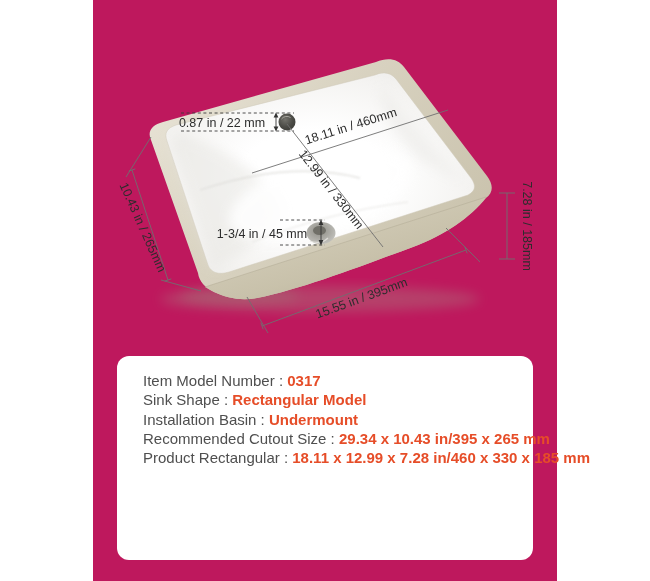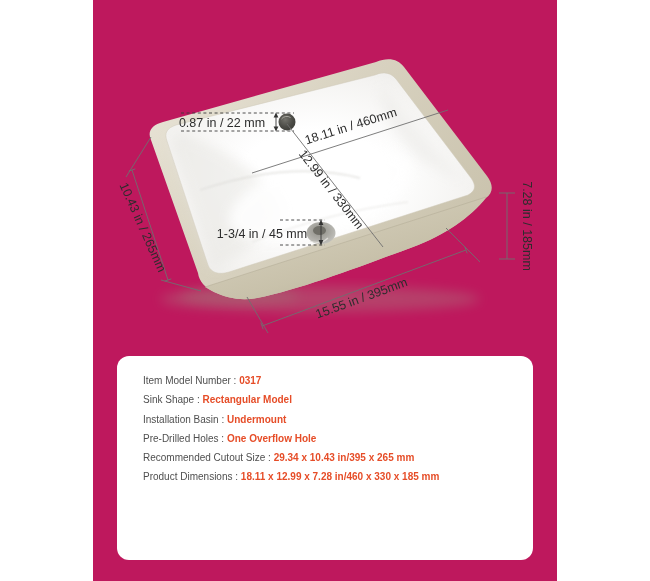--- a/index.html
+++ b/index.html
@@ -11,21 +11,21 @@
     position:absolute;left:93px;top:0;width:464px;height:581px;
     background:#be185d;
   }
   .illustration{position:absolute;left:0;top:0;display:block;}
   .spec-card{
     position:absolute;left:24px;top:356px;width:416px;height:204px;
     background:#ffffff;border-radius:12px;box-sizing:border-box;
     padding:15px 10px 0 26px;
   }
   .spec-row{
-    font-size:10px;line-height:19.3px;color:#4f4f4f;white-space:nowrap;
+    font-size:15px;line-height:19.3px;color:#4f4f4f;white-space:nowrap;
   }
   .spec-value{color:#e64d28;font-weight:700;}
   .dim-text{
     font-family:"Liberation Sans",sans-serif;font-size:12.5px;fill:#2d2d2d;
   }
 </style>
 </head>
 <body>
 
 <div class="stage">
@@ -142,18 +142,17 @@
       <text class="dim-text" transform="translate(262,237.5)">1-3/4 in / 45 mm</text>
       <text class="dim-text" transform="translate(523,226) rotate(90)">7.28 in / 185mm</text>
       <text class="dim-text" transform="translate(363,302) rotate(-20)">15.55 in / 395mm</text>
     </g>
   </svg>
 
   <div class="spec-card">
     <div class="spec-row"><span>Item Model Number</span><span> : </span><span class="spec-value">0317</span></div>
     <div class="spec-row"><span>Sink Shape</span><span> : </span><span class="spec-value">Rectangular Model</span></div>
     <div class="spec-row"><span>Installation Basin</span><span> : </span><span class="spec-value">Undermount</span></div>
-    <div class="spec-row"><span>Pre-Drilled Holes</span><span> : </span><span class="spec-value">One Overflow Hole</span></div>
     <div class="spec-row"><span>Recommended Cutout Size</span><span> : </span><span class="spec-value">29.34 x 10.43 in/395 x 265 mm</span></div>
-    <div class="spec-row"><span>Product Dimensions</span><span> : </span><span class="spec-value">18.11 x 12.99 x 7.28 in/460 x 330 x 185 mm</span></div>
+    <div class="spec-row"><span>Product Rectangular</span><span> : </span><span class="spec-value">18.11 x 12.99 x 7.28 in/460 x 330 x 185 mm</span></div>
   </div>
 
 </div>
 
 </body></html>

